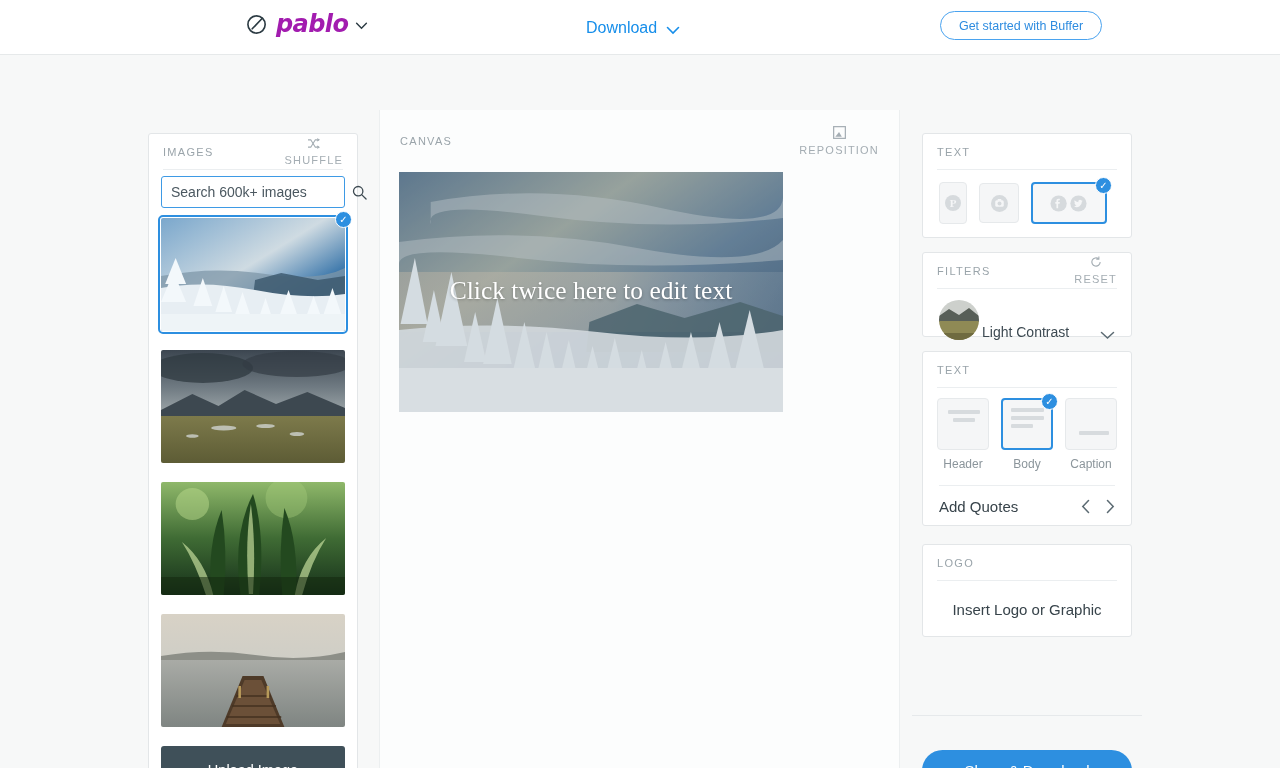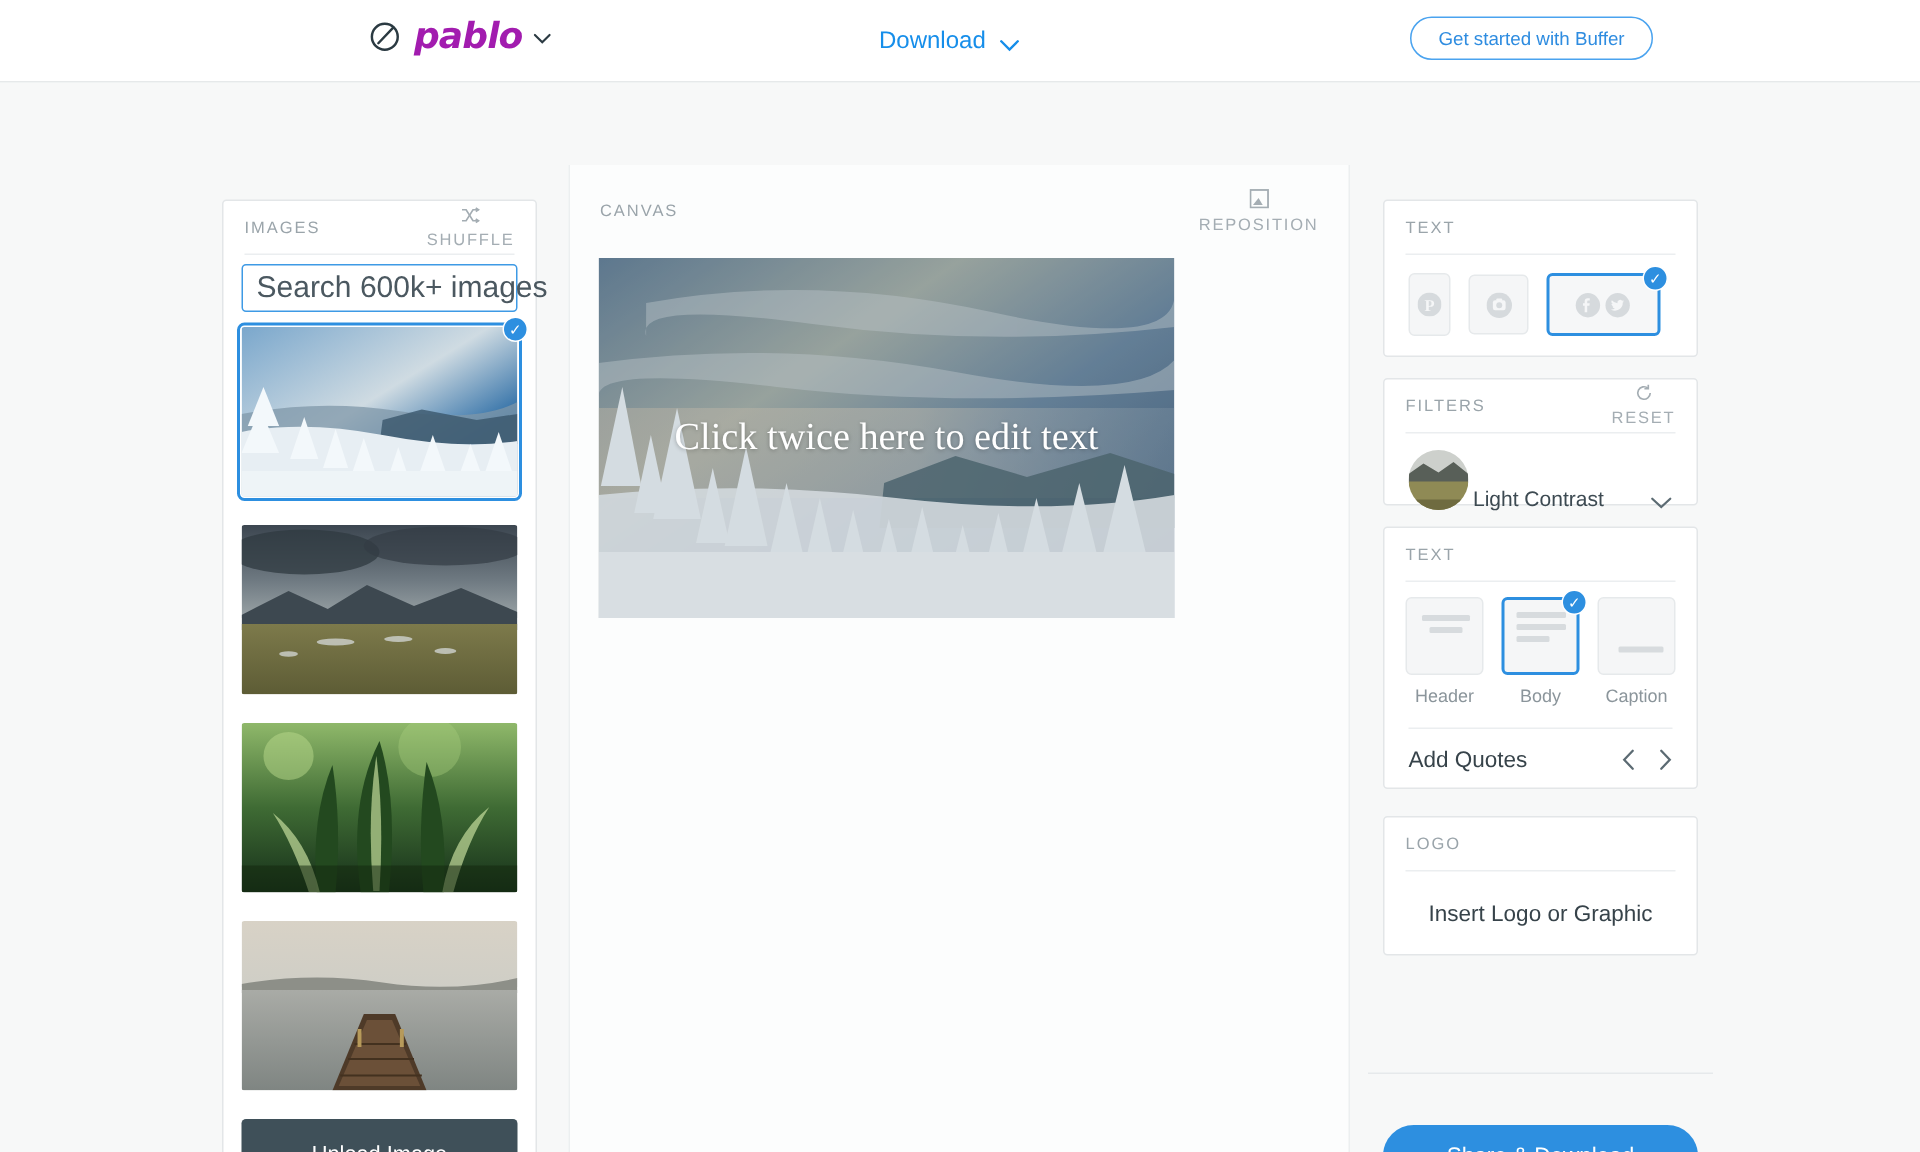--- a/index.html
+++ b/index.html
@@ -86,21 +86,21 @@
   .search-box {
     margin: 6px 12px 0 12px;
     height: 32px;
     border: 1px solid #3e9ae5;
     border-radius: 3px;
     display: flex; align-items: center;
     padding: 0 9px;
   }
   .search-input {
     flex: 1; border: none; outline: none;
-    font-size: 20px; color: #3d4a52;
+    font-size: 14px; color: #3d4a52;
     font-family: "Liberation Sans", sans-serif;
     background: transparent;
   }
   .search-input::placeholder { color: #4b5860; }
   .thumbs { margin: 10px 12px 0 12px; }
   .thumb {
     position: relative;
     height: 113px;
     margin-bottom: 19px;
     border-radius: 2px;

